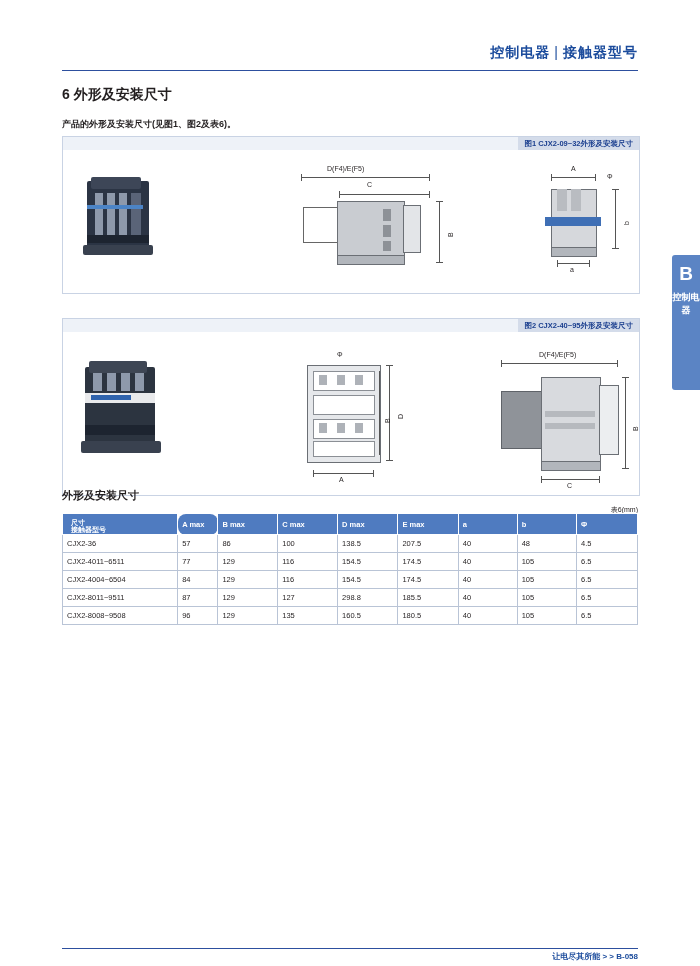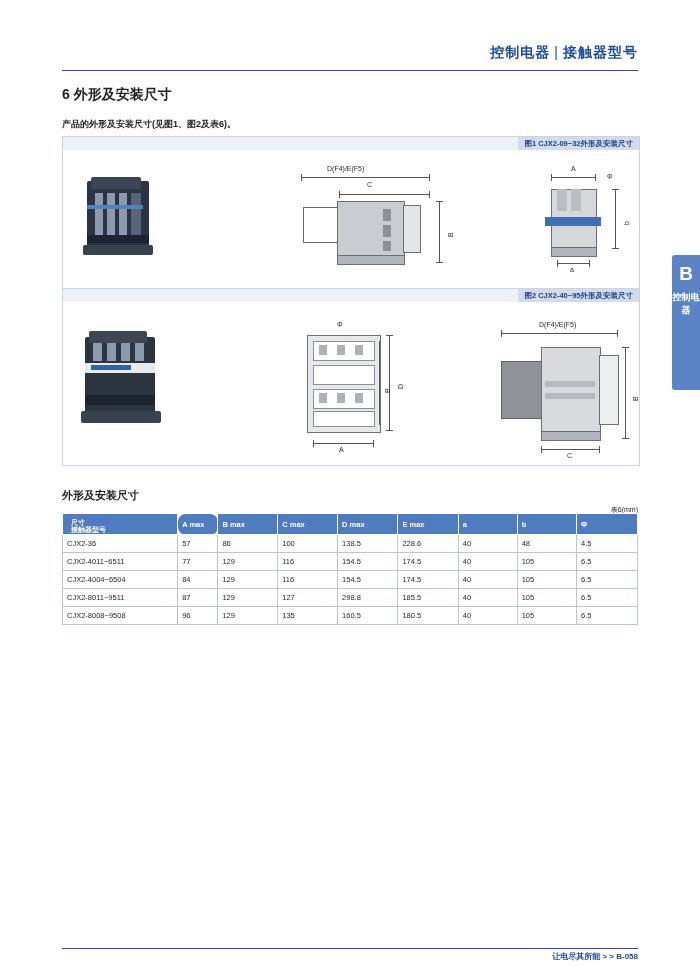--- a/index.html
+++ b/index.html
@@ -59,21 +59,21 @@
   .fig-cap{
     position:absolute;right:0;top:0;height:13px;line-height:13px;
     background:#d4dcea;color:#1b3f8f;font-size:7.5px;font-weight:bold;
     padding:0 6px;white-space:nowrap;
   }
   .fig-strip{
     position:absolute;left:0;top:0;height:13px;width:100%;background:#eef2f8;
   }
 
   .fig1{left:62px;top:136px;width:576px;height:156px;}
-  .fig2{left:62px;top:288px;width:576px;height:176px;}
+  .fig2{left:62px;top:318px;width:576px;height:176px;}
 
   
   .photo{position:absolute;}
 
   
   .ln{position:absolute;background:#555;}
   .lbl{position:absolute;font-size:7px;color:#231f20;font-family:"Liberation Sans",sans-serif;}
   .lblv{position:absolute;font-size:7px;color:#231f20;transform:rotate(-90deg);transform-origin:left top;}
   .blk{position:absolute;}
 
@@ -289,21 +289,21 @@
         <th style="width:59px;">Φ</th>
       </tr>
     </thead>
     <tbody>
       <tr>
         <td>CJX2-36</td>
         <td>57</td>
         <td>86</td>
         <td>100</td>
         <td>138.5</td>
-        <td>228.6</td>
+        <td>207.5</td>
         <td>40</td>
         <td>48</td>
         <td>4.5</td>
       </tr>
       <tr>
         <td>CJX2-4011~6511</td>
         <td>77</td>
         <td>129</td>
         <td>116</td>
         <td>154.5</td>

